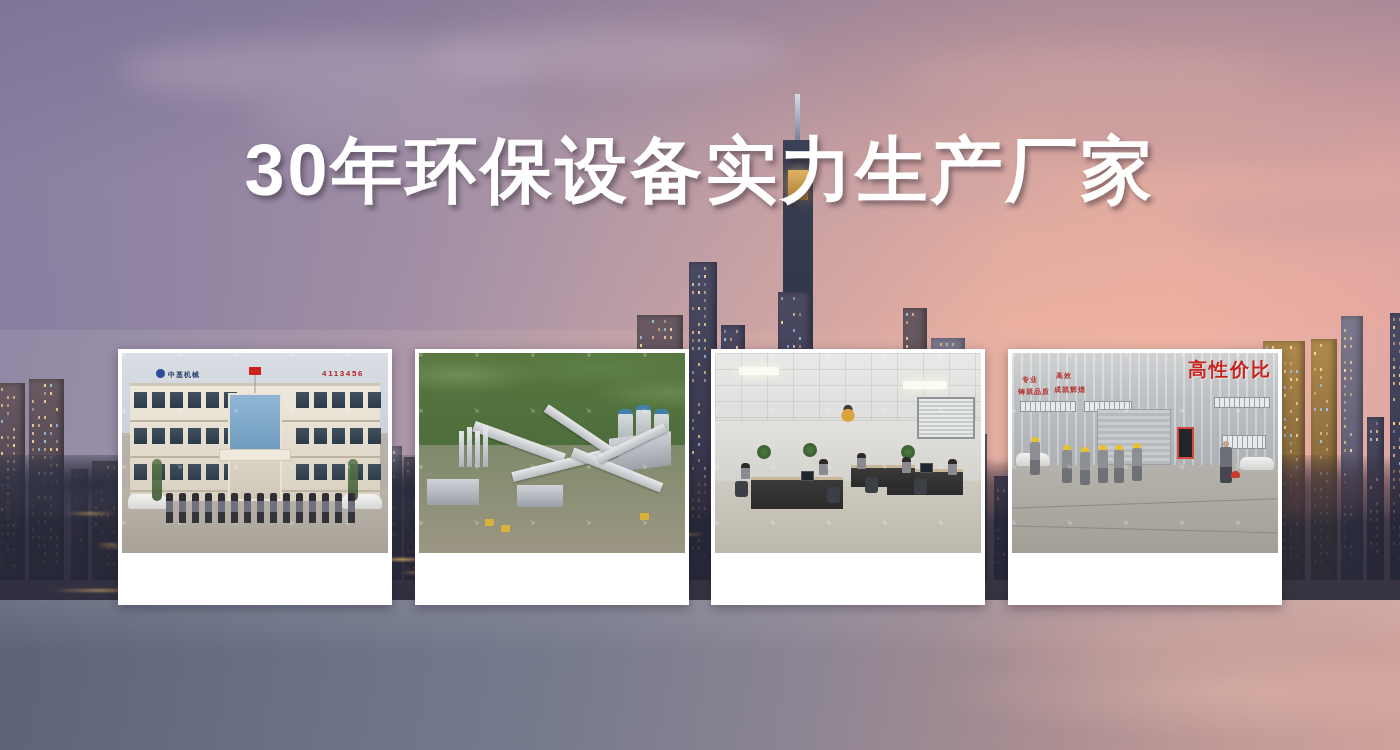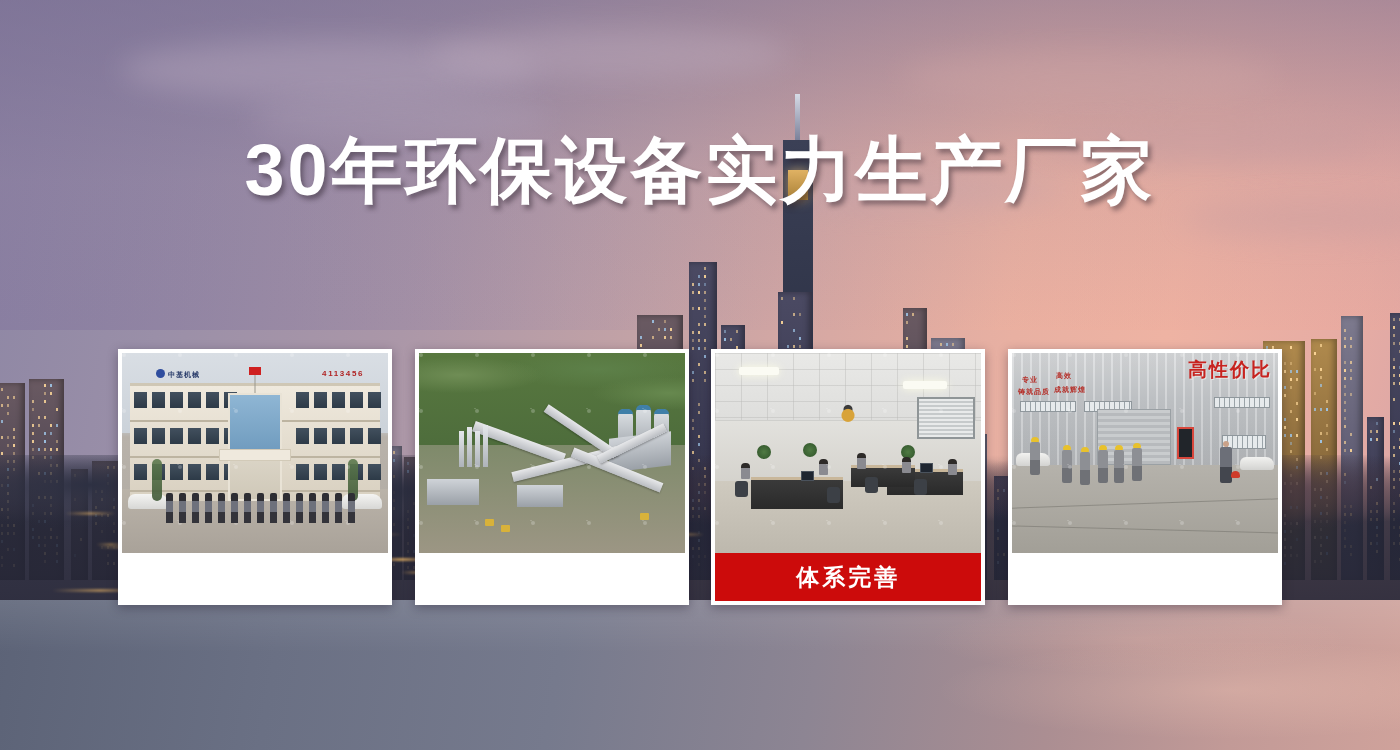--- a/index.html
+++ b/index.html
@@ -2209,23 +2209,20 @@
             <i class="wm-dot" style="left: 112px; top: 112px;"></i>
             <i class="wm-dot" style="left: 168px; top: 112px;"></i>
             <i class="wm-dot" style="left: 224px; top: 112px;"></i>
             <i class="wm-dot" style="left: 0px; top: 168px;"></i>
             <i class="wm-dot" style="left: 56px; top: 168px;"></i>
             <i class="wm-dot" style="left: 112px; top: 168px;"></i>
             <i class="wm-dot" style="left: 168px; top: 168px;"></i>
             <i class="wm-dot" style="left: 224px; top: 168px;"></i>
           </div>
       </div>
-      <div class="card-caption">
-        <span>体系完善</span>
-      </div>
     </div>
 
     <div class="card">
       <div class="card-photo p4">
         <div class="bldg">
             <div class="panel"></div>
           </div>
         <div class="redtext">高性价比</div>
         <div class="slog" style="left:10px; top:22px;">专业</div>
         <div class="slog" style="left:44px; top:18px;">高效</div>

